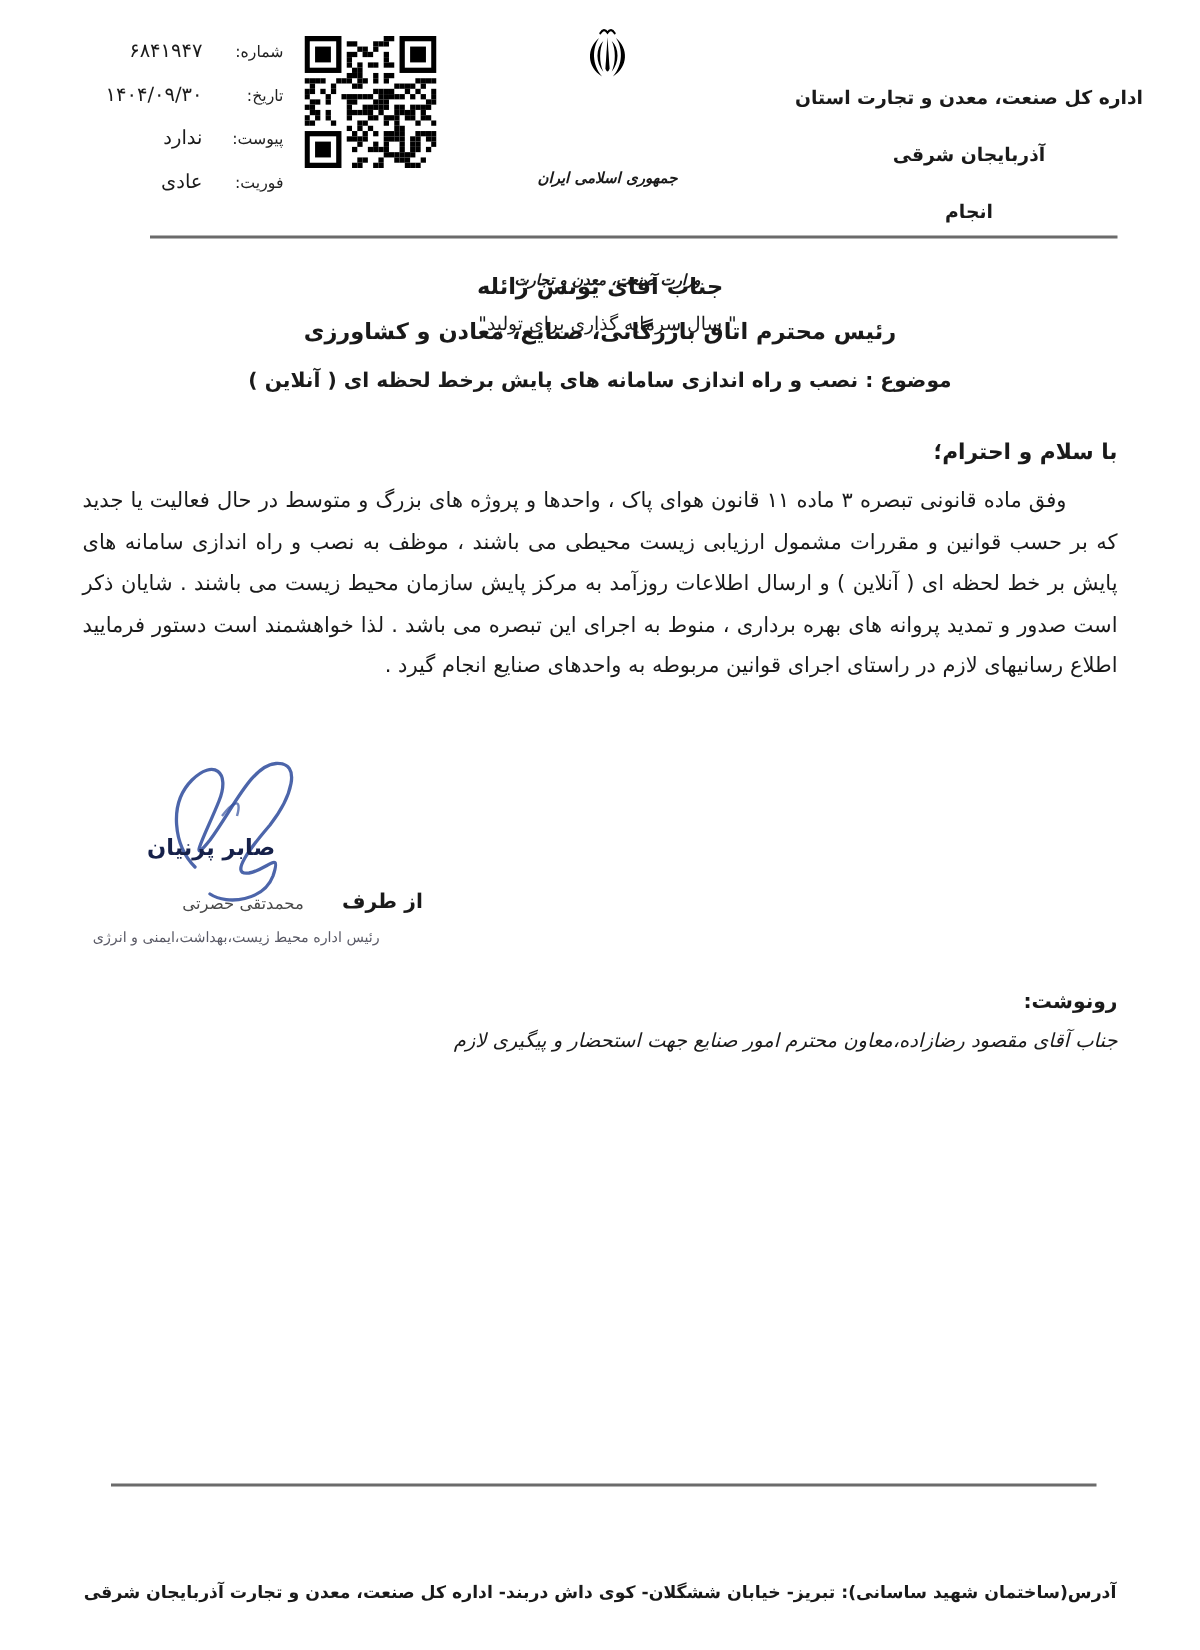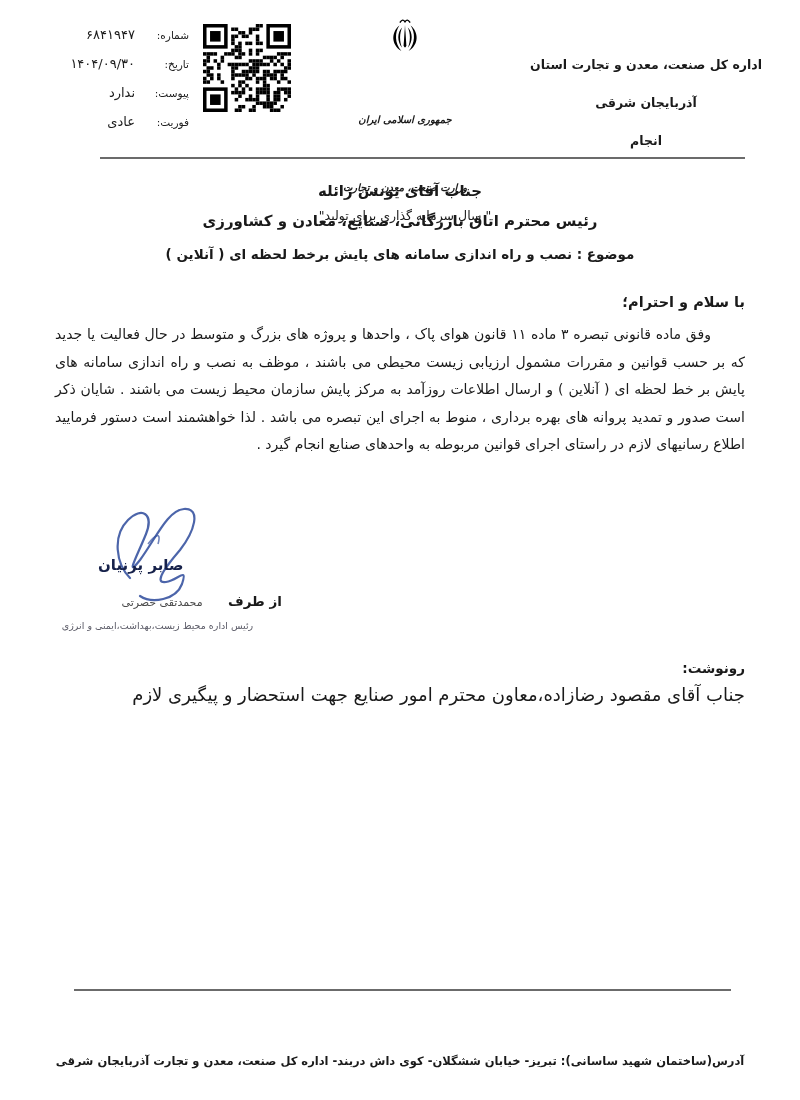--- a/index.html
+++ b/index.html
@@ -37,21 +37,21 @@
   .sig-name { position:absolute; top:556px; left:98px; width:120px; text-align:left;
     font-size:15px; font-weight:bold; color:#16214a; }
   .sig-from { position:absolute; top:593px; left:228px; font-size:13.5px; font-weight:bold; }
   .sig-delegate { position:absolute; top:596px; left:102px; width:120px; text-align:center;
     font-size:11px; color:#4a4a4a; filter:blur(0.4px); }
   .sig-delegate-title { position:absolute; top:620px; left:60px; width:195px; text-align:center;
     font-size:9.5px; color:#5a5a66; filter:blur(0.4px); }
   
   .cc { position:absolute; top:660px; right:55px; left:55px; text-align:right; }
   .cc-head { font-size:13.5px; font-weight:bold; margin-bottom:9px; }
-  .cc-line { font-size:18px; line-height:20px; }
+  .cc-line { font-size:13px; line-height:20px;font-style:italic; }
   
   .rule-bottom { position:absolute; top:989px; left:74px; width:657px; height:2px; background:#6b6b6b; }
   .footer { position:absolute; top:999px; left:30px; right:30px; text-align:center;
     font-weight:bold; font-size:11.5px; line-height:25px; white-space:pre-wrap; }
   .footer div { height:25px; }
 </style>
 </head>
 <body>
 
 <div class="page">

